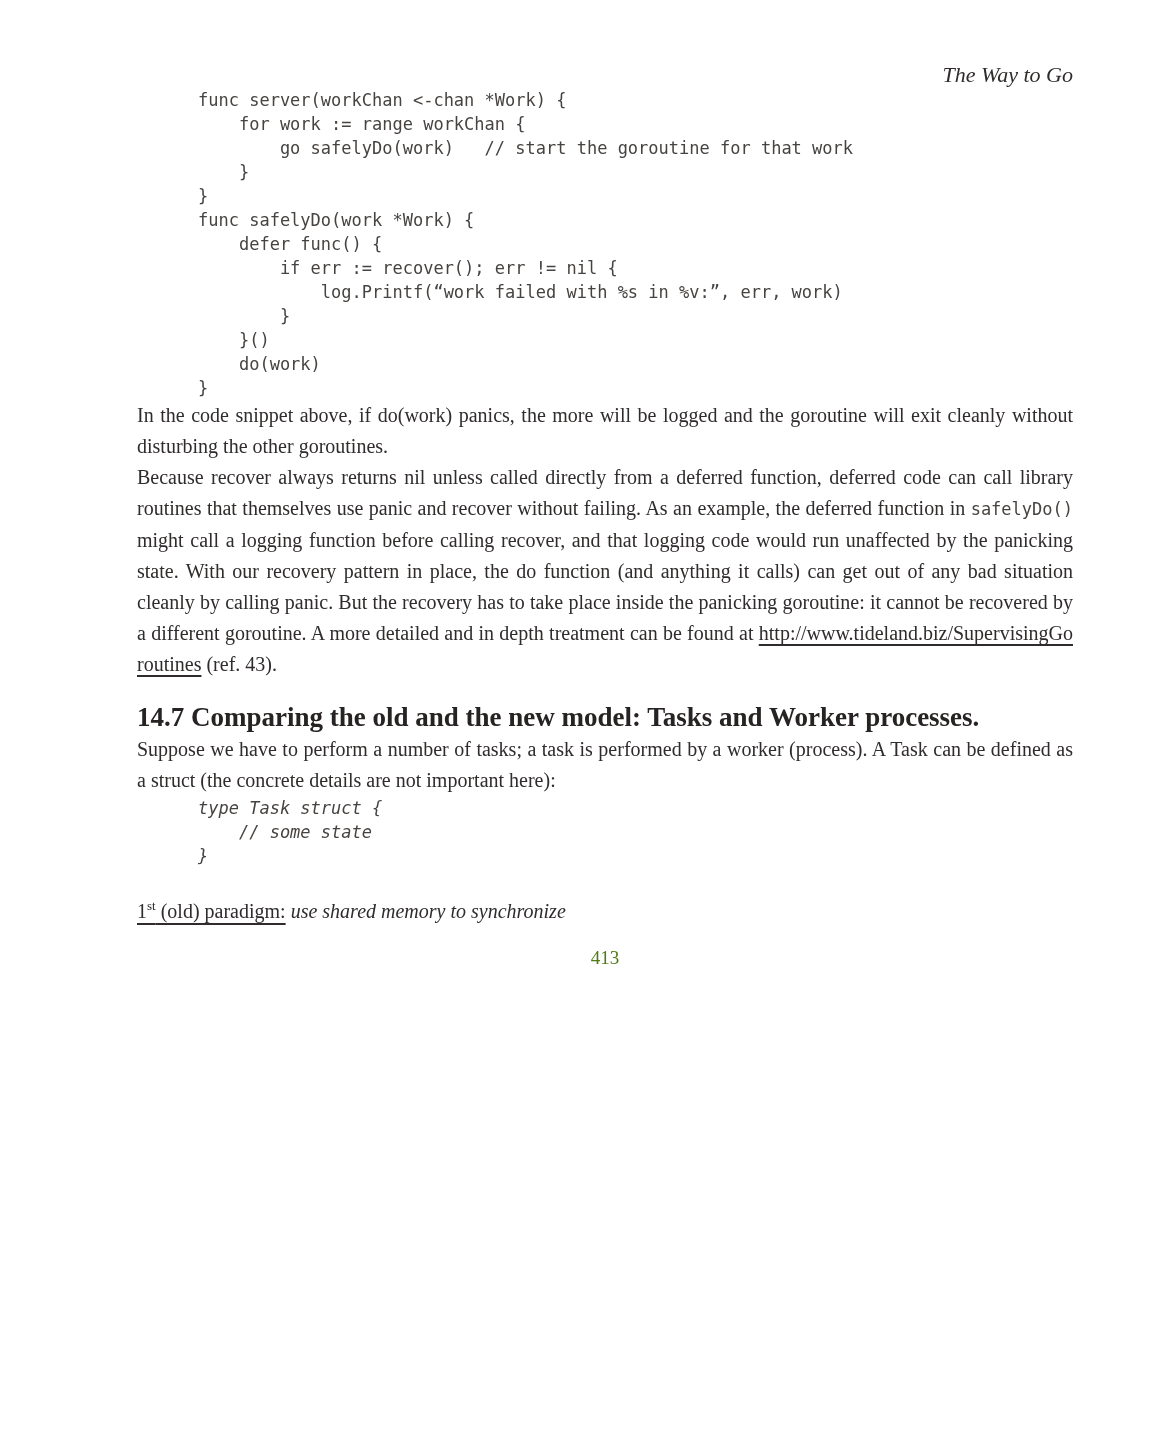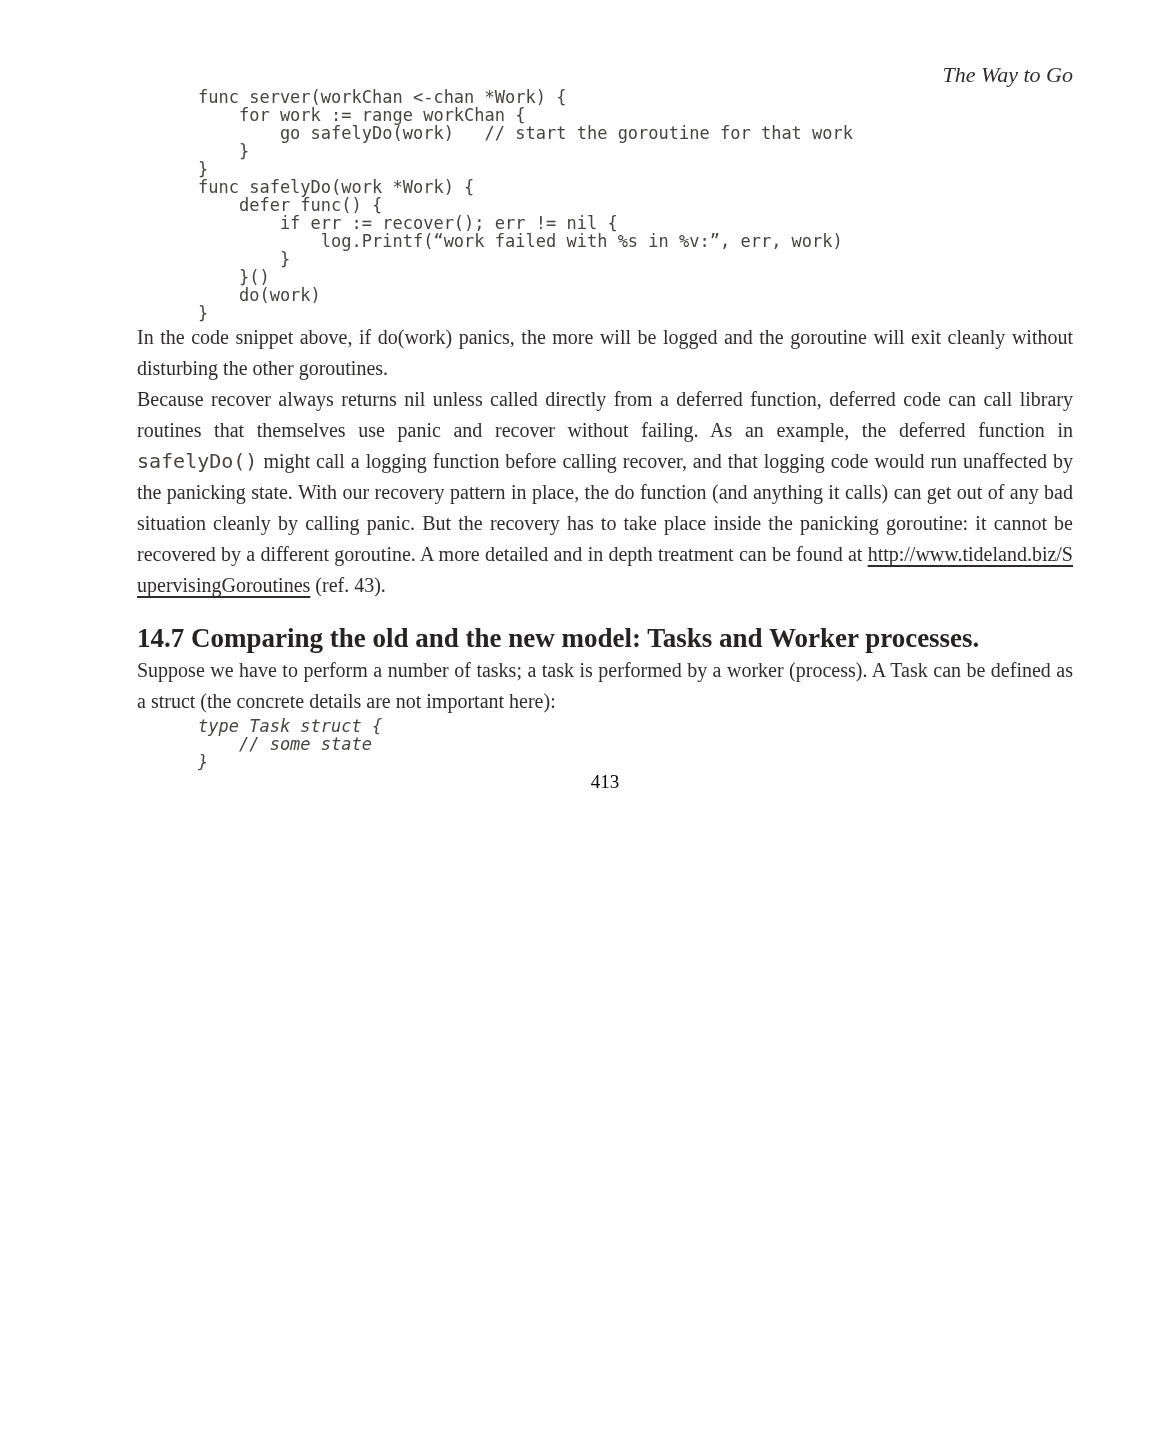--- a/index.html
+++ b/index.html
@@ -17,21 +17,21 @@
   .running-head {
     text-align: right;
     font-style: italic;
     font-size: 22px;
     line-height: 26px;
     color: #2f2c2b;
   }
   pre.code {
     font-family: "DejaVu Sans Mono", "Liberation Mono", monospace;
     font-size: 17px;
-    line-height: 18px;
+    line-height: 24px;
     color: #474340;
     white-space: pre;
     margin: 0 0 0 61px;
     padding: 0;
   }
   .code-block-1 { margin-top: 30px; }
   .code-block-2 { margin-top: 34px; }
   .code-block-3 { margin-top: 30px; font-style: italic; }
   p.body-text {
     font-size: 20px;
@@ -39,21 +39,21 @@
     text-align: justify;
     margin: 0;
     color: #2f2c2b;
   }
   .p1 { margin-top: 26px; }
   .p2 { margin-top: 33px; }
   .p3 { margin-top: 32px; }
   .p4 { margin-top: 30px; }
   .inline-code {
     font-family: "DejaVu Sans Mono", "Liberation Mono", monospace;
-    font-size: 20px;
+    font-size: 17px;
     color: #474340;
   }
   .link {
     text-decoration: underline;
     text-underline-offset: 4px;
     color: #2f2c2b;
     word-break: break-all;
     cursor: pointer;
   }
   h2.section-heading {
@@ -73,21 +73,22 @@
     text-underline-offset: 5px;
   }
   .paradigm-label sup {
     font-size: 13px;
     line-height: 0;
   }
   .paradigm-rest { font-style: italic; }
   .page-number {
     text-align: center;
     font-size: 19px;
-    color: #000000;
+    margin-top: 20px;
+    color: #4d7c0f;
   }
 </style>
 </head>
 <body>
 
 <div class="page">
 
   <div class="running-head">The Way to Go</div>
 
   <pre class="code code-block-1">func server(workChan &lt;-chan *Work) {
@@ -110,17 +111,18 @@
   <p class="body-text p2"><span>Because recover always returns nil unless called directly from a deferred function, deferred code can call library routines that themselves use panic and recover without failing. As an example, the deferred function in </span><span class="inline-code">safelyDo()</span><span> might call a logging function before calling recover, and that logging code would run unaffected by the panicking state. With our recovery pattern in place, the do function (and anything it calls) can get out of any bad situation cleanly by calling panic. But the recovery has to take place inside the panicking goroutine: it cannot be recovered by a different goroutine. A more detailed and in depth treatment can be found at </span><span class="link">http://www.tideland.biz/SupervisingGoroutines</span><span> (ref. 43).</span></p>
 
   <h2 class="section-heading">14.7 Comparing the old and the new model: Tasks and Worker processes.</h2>
 
   <p class="body-text p3">Suppose we have to perform a number of tasks; a task is performed by a worker (process). A Task can be defined as a struct (the concrete details are not important here):</p>
 
   <pre class="code code-block-3">type Task struct {
     // some state
 }</pre>
 
+  <div class="paradigm-line"><span class="paradigm-label"><span>1</span><sup>st</sup><span> (old) paradigm:</span></span><span class="paradigm-rest"> use shared memory to synchronize</span></div>
 
 
   <div class="page-number">413</div>
 
 </div>
 
 </body></html>

